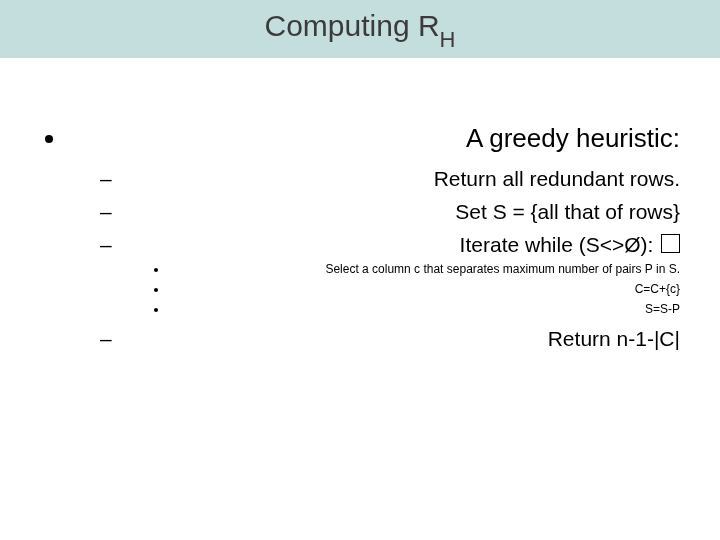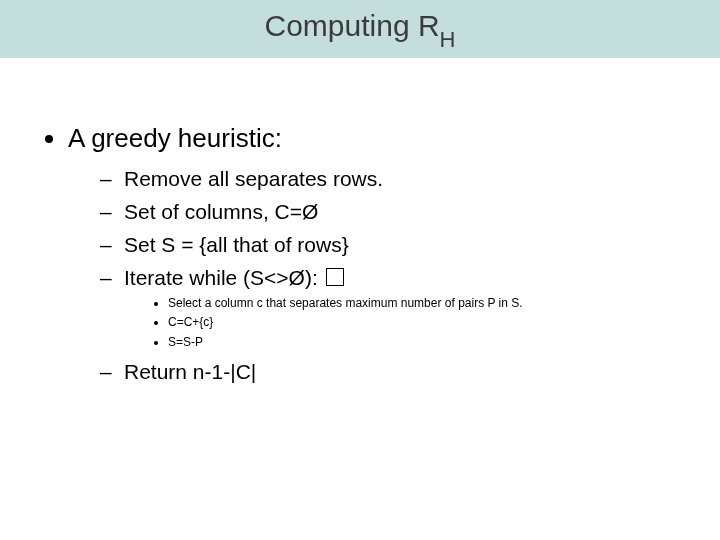--- a/index.html
+++ b/index.html
@@ -38,20 +38,21 @@
   }
   .lvl1 {
     list-style: disc;
     margin: 0;
     padding-left: 28px;
     font-size: 26px;
   }
   .lvl1 > li {
     margin-bottom: 2px;
     line-height: 1.25;
+    text-align: right;
   }
   .lvl2 {
     list-style: none;
     margin: 10px 0 0 0;
     padding-left: 32px;
     font-size: 21px;
   }
   .lvl2 > li {
     position: relative;
     margin-bottom: 6px;
@@ -90,22 +91,21 @@
   <div class="title">
     <span>Computing R</span><sub>H</sub>
   </div>
 </div>
 
 <div class="body">
   <ul class="lvl1">
     <li>
       <span>A greedy heuristic:</span>
       <ul class="lvl2">
-        <li><span>Remove all separates rows.</span></li>
-        <li><span>Set of columns, C=Ø</span></li>
+        <li><span>Return all redundant rows.</span></li>
         <li><span>Set S = {all that of rows}</span></li>
         <li>
           <span>Iterate while (S&lt;&gt;Ø): </span><span class="placeholder-box"></span>
           <ul class="lvl3">
             <li><span>Select a column c that separates maximum number of pairs P in S.</span></li>
             <li><span>C=C+{c}</span></li>
             <li><span>S=S-P</span></li>
           </ul>
         </li>
         <li><span>Return n-1-|C|</span></li>

